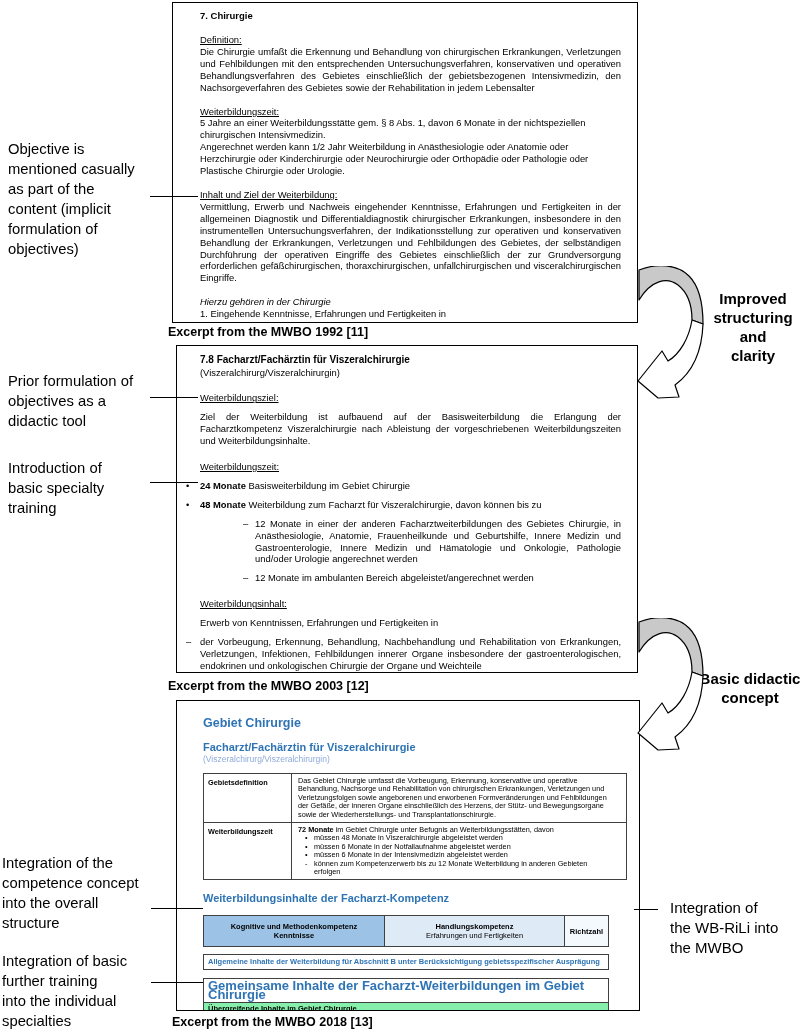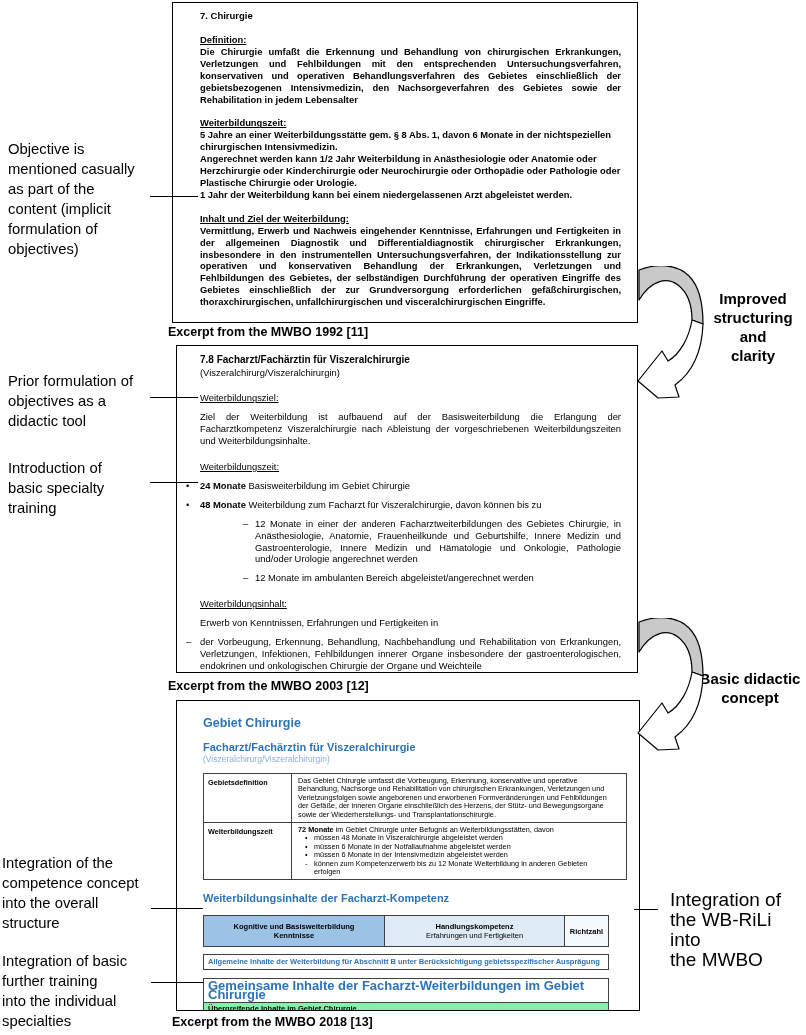--- a/index.html
+++ b/index.html
@@ -12,37 +12,37 @@
   .box1 { left:172px; top:2px;   width:466px; height:321px; padding:7px 16px 0 27px; }
   .box2 { left:176px; top:345px; width:462px; height:328px; padding:8px 16px 0 23px; }
   .box3 { left:176px; top:700px; width:464px; height:311px; padding:6px 10px 0 26px; }
 
   .b-title  { font-size:9.5px; font-weight:bold; line-height:12px; }
   .b2-title { font-size:10px;  font-weight:bold; line-height:12.5px; }
   .para  { font-size:9.4px; line-height:11.9px; }
   .uhead { text-decoration:underline; }
   .just  { text-align:justify; }
   .ital  { font-style:italic; }
-  .sec   { margin-top:12px;font-weight:bold; }
+  .sec   { margin-top:12px; }
   .sec2  { margin-top:14px; }
   .mt8   { margin-top:7px; }
 
   .li    { display:flex; margin-left:-14px; }
   .li .mk{ width:14px; flex:none; }
   .li .t { flex:1; }
   .subli { display:flex; margin-left:43px; }
   .subli .mk { width:12px; flex:none; }
 
   
   .caption { position:absolute; font-size:12.5px; font-weight:bold; z-index:2; }
 
   
   .lnote { position:absolute; font-size:14.8px; line-height:20px; white-space:pre-line; z-index:2; }
   .rnote { position:absolute; font-size:15px; font-weight:bold; line-height:19px; text-align:center; white-space:pre-line; z-index:2; }
-  .rnote3{ position:absolute; font-size:19px; line-height:20px; white-space:pre-line; z-index:2; }
+  .rnote3{ position:absolute; font-size:15px; line-height:20px; white-space:pre-line; z-index:2;margin-top:8px; }
 
   
   .conn { position:absolute; height:1.4px; background:#000; z-index:6; }
 
   
   .swoosh { position:absolute; width:70px; height:135px; z-index:5; }
 
   
   .g-h1 { font-size:12.5px; font-weight:bold; color:#2E74B5; line-height:14px; margin-top:9px; }
   .g-h2 { font-size:11px;   font-weight:bold; color:#2E74B5; line-height:13px; margin-top:11px; }
@@ -124,21 +124,20 @@
   <div class="docbox box1">
     <div class="b-title">7. Chirurgie</div>
     <div class="sec">
       <div class="para uhead">Definition:</div>
       <div class="para just">Die Chirurgie umfaßt die Erkennung und Behandlung von chirurgischen Erkrankungen, Verletzungen und Fehlbildungen mit den entsprechenden Untersuchungsverfahren, konservativen und operativen Behandlungsverfahren des Gebietes einschließlich der gebietsbezogenen Intensivmedizin, den Nachsorgeverfahren des Gebietes sowie der Rehabilitation in jedem Lebensalter</div>
     </div>
     <div class="sec">
       <div class="para uhead">Weiterbildungszeit:</div>
       <div class="para">5 Jahre an einer Weiterbildungsstätte gem. § 8 Abs. 1, davon 6 Monate in der nichtspeziellen chirurgischen Intensivmedizin.</div>
       <div class="para">Angerechnet werden kann 1/2 Jahr Weiterbildung in Anästhesiologie oder Anatomie oder Herzchirurgie oder Kinderchirurgie oder Neurochirurgie oder Orthopädie oder Pathologie oder Plastische Chirurgie oder Urologie.</div>
-      <div class="para">1 Jahr der Weiterbildung kann bei einem niedergelassenen Arzt abgeleistet werden.</div>
     </div>
     <div class="sec">
       <div class="para uhead">Inhalt und Ziel der Weiterbildung:</div>
       <div class="para just">Vermittlung, Erwerb und Nachweis eingehender Kenntnisse, Erfahrungen und Fertigkeiten in der allgemeinen Diagnostik und Differentialdiagnostik chirurgischer Erkrankungen, insbesondere in den instrumentellen Untersuchungsverfahren, der Indikationsstellung zur operativen und konservativen Behandlung der Erkrankungen, Verletzungen und Fehlbildungen des Gebietes, der selbständigen Durchführung der operativen Eingriffe des Gebietes einschließlich der zur Grundversorgung erforderlichen gefäßchirurgischen, thoraxchirurgischen, unfallchirurgischen und visceralchirurgischen Eingriffe.</div>
     </div>
     <div class="sec">
       <div class="para ital">Hierzu gehören in der Chirurgie</div>
       <div class="para">1. Eingehende Kenntnisse, Erfahrungen und Fertigkeiten in</div>
 
     </div>
@@ -214,21 +213,21 @@
               <span>können zum Kompetenzerwerb bis zu 12 Monate Weiterbildung in anderen Gebieten erfolgen</span>
             </div>
         </div>
       </div>
     </div>
 
     <div class="g-h3">Weiterbildungsinhalte der Facharzt-Kompetenz</div>
 
     <div class="t2head">
       <div class="t2c c1">
-        <div class="l1">Kognitive und Basisweiterbildung</div>
+        <div class="l1">Kognitive und Methodenkompetenz</div>
         <div class="l2">Kenntnisse</div>
       </div>
       <div class="t2c c2">
         <div class="l1">Handlungskompetenz</div>
         <div class="l2">Erfahrungen und Fertigkeiten</div>
       </div>
       <div class="c3">Richtzahl</div>
     </div>
 
     <div class="rowA">Allgemeine Inhalte der Weiterbildung für Abschnitt B unter Berücksichtigung gebietsspezifischer Ausprägung</div>

